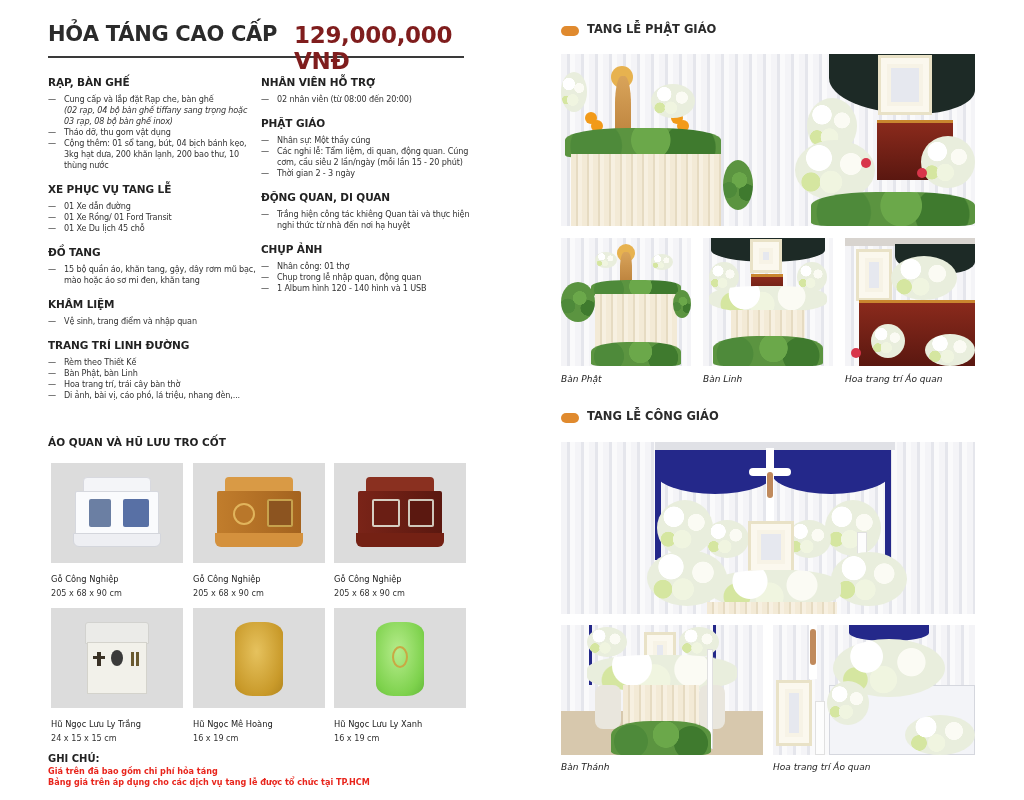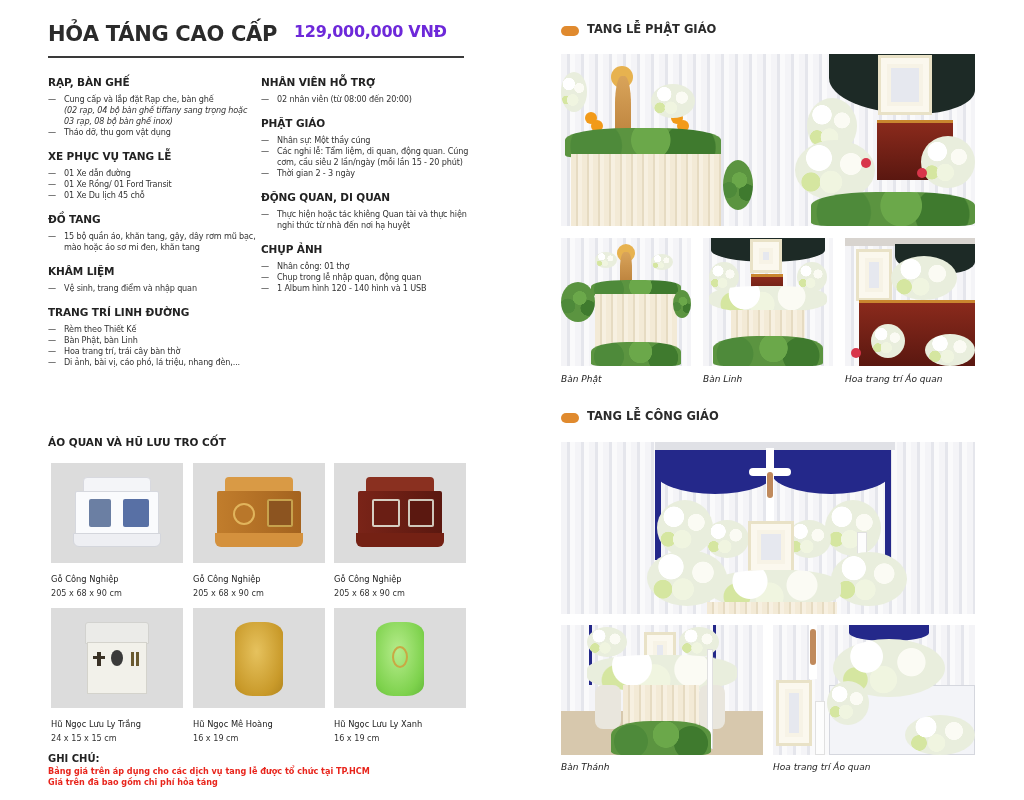--- a/index.html
+++ b/index.html
@@ -2,21 +2,21 @@
 <html><head>
 <meta charset="utf-8">
 <style>
   * { box-sizing: border-box; margin: 0; padding: 0; }
   html, body { width: 1024px; height: 800px; background: #ffffff; overflow: hidden; }
   body { position: relative; font-family: "DejaVu Sans", "Liberation Sans", sans-serif; color: #222; }
 
   
   .title-row { position: absolute; left: 48px; top: 22px; width: 416px; height: 36px; border-bottom: 2px solid #3a3a3a; }
   .title { position: absolute; left: 0; top: 0; font-size: 21px; font-weight: bold; color: #2b2b2b; letter-spacing: -0.3px; }
-  .price { position: absolute; left: 246px; top: 0; font-size: 16px; font-weight: bold; color: #6d28d9; letter-spacing: -0.3px; }
+  .price { position: absolute; left: 246px; top: 0; font-size: 23px; font-weight: bold; color: #7f1d1d; letter-spacing: -0.3px; }
 
   .col { position: absolute; width: 210px; }
   .col-a { left: 48px; top: 76px; }
   .col-b { left: 261px; top: 76px; }
 
   .sec { margin-bottom: 10px; }
   .sec h3 { font-size: 10.5px; font-weight: bold; color: #222; margin-bottom: 6px; letter-spacing: -0.1px; }
   .sec ul { list-style: none; }
   .sec li { position: relative; padding-left: 16px; font-size: 8.1px; line-height: 11px; color: #333; letter-spacing: -0.15px; }
   .sec li::before { content: "—"; position: absolute; left: 0; top: 0; color: #333; }
@@ -75,20 +75,21 @@
   <div class="title">HỎA TÁNG CAO CẤP</div>
   <div class="price">129,000,000 VNĐ</div>
 </div>
 
 <div class="col col-a">
   <div class="sec">
     <h3>RẠP, BÀN GHẾ</h3>
     <ul>
       <li><span>Cung cấp và lắp đặt Rạp che, bàn ghế</span><span class="it">(02 rạp, 04 bộ bàn ghế tiffany sang trọng hoặc 03 rạp, 08 bộ bàn ghế inox)</span></li>
       <li>Tháo dỡ, thu gom vật dụng</li>
+      <li>Cộng thêm: 01 sổ tang, bút, 04 bịch bánh kẹo, 3kg hạt dưa, 200 khăn lạnh, 200 bao thư, 10 thùng nước</li>
     </ul>
   </div>
   <div class="sec" style="margin-top:12px">
     <h3>XE PHỤC VỤ TANG LỄ</h3>
     <ul>
       <li>01 Xe dẫn đường</li>
       <li>01 Xe Rồng/ 01 Ford Transit</li>
       <li>01 Xe Du lịch 45 chỗ</li>
     </ul>
   </div>
@@ -126,21 +127,21 @@
     <h3>PHẬT GIÁO</h3>
     <ul>
       <li>Nhân sự: Một thầy cúng</li>
       <li>Các nghi lễ: Tẩm liệm, di quan, động quan. Cúng cơm, cầu siêu 2 lần/ngày (mỗi lần 15 - 20 phút)</li>
       <li>Thời gian 2 - 3 ngày</li>
     </ul>
   </div>
   <div class="sec" style="margin-top:12px">
     <h3>ĐỘNG QUAN, DI QUAN</h3>
     <ul>
-      <li>Thực hiện hoặc tác khiêng Quan tài và thực hiện nghi thức từ nhà đến nơi hạ huyệt</li>
+      <li>Trắng hiện công tác khiêng Quan tài và thực hiện nghi thức từ nhà đến nơi hạ huyệt</li>
     </ul>
   </div>
   <div class="sec" style="margin-top:12px">
     <h3>CHỤP ẢNH</h3>
     <ul>
       <li>Nhân công: 01 thợ</li>
       <li>Chụp trong lễ nhập quan, động quan</li>
       <li>1 Album hình 120 - 140 hình và 1 USB</li>
     </ul>
   </div>
@@ -214,22 +215,22 @@
   <div class="box">
     <div class="urn" style="background:radial-gradient(ellipse at 45% 40%, #b6ec8c, #7ed24d 70%, #63b83a);"></div>
     <div style="position:absolute; left:58px; top:38px; width:16px; height:22px; border-radius:50%; border:2px solid #c9a844;"></div>
   </div>
   <div class="name">Hũ Ngọc Lưu Ly Xanh</div>
   <div class="size">16 x 19 cm</div>
 </div>
 
 <div class="note">
   <div class="h">GHI CHÚ:</div>
+  <div class="r">Giá trên đã bao gồm chi phí hỏa táng</div>
   <div class="r">Bảng giá trên áp dụng cho các dịch vụ tang lễ được tổ chức tại TP.HCM</div>
-  <div class="r">Giá trên đã bao gồm chi phí hỏa táng</div>
 </div>
 
 <div class="sh" style="top:22px;">
   <span class="pill"></span>
   <span class="t">TANG LỄ PHẬT GIÁO</span>
 </div>
 
 <div class="photo" style="left:561px; top:54px; width:414px; height:172px;">
   <div class="curtain" style="left:0; width:270px;"></div>
   <div class="curtain" style="left:270px; width:144px;"></div>

